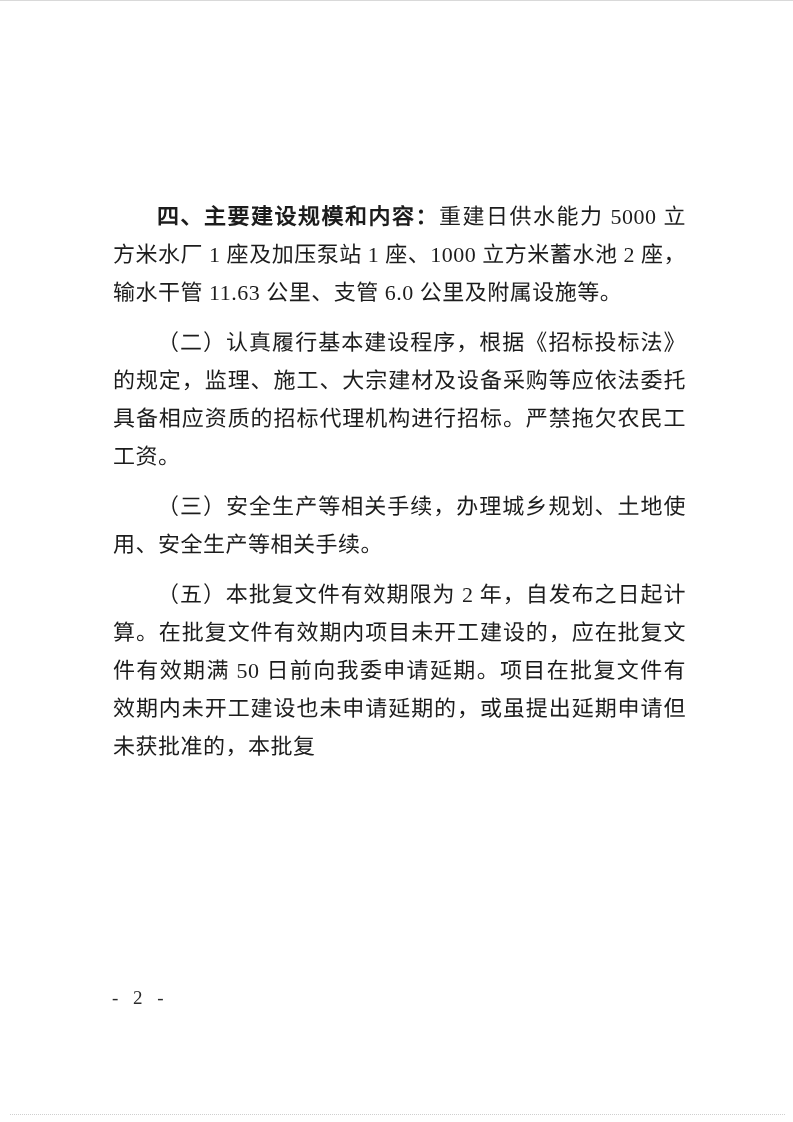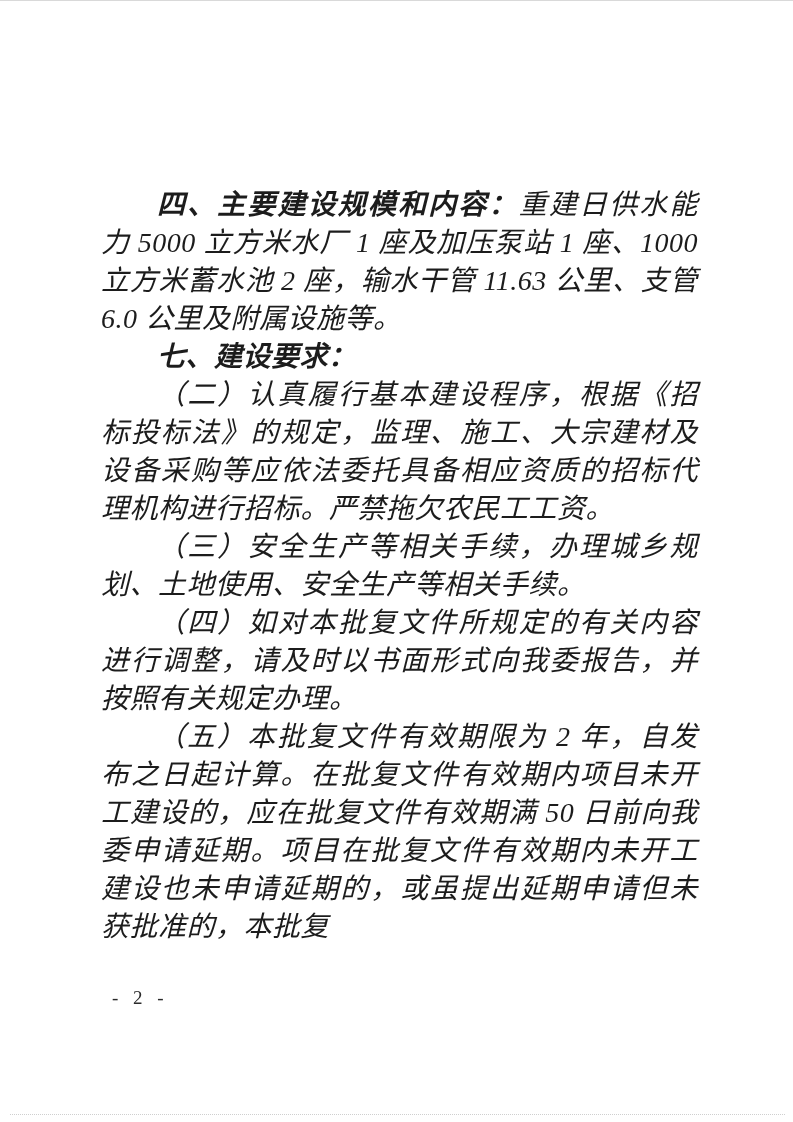--- a/index.html
+++ b/index.html
@@ -31,27 +31,26 @@
     border-top: 1px dotted #c4c4c4;
     opacity: 0.8;
   }
   .doc-body {
     position: absolute;
     left: 101px;
     top: 186px;
     width: 597px;
   }
   .para {
-    margin: 0;
-    font-size: 28px;
+    margin: 12px;
+    font-size: 22px;
     line-height: 38px;
     text-indent: 2em;
     text-align: justify;
     letter-spacing: 0.5px;
-    font-style: italic;
   }
   .para-heading {
     font-weight: 700;
     font-family: "DejaVu Sans", "Liberation Sans", sans-serif;
   }
   .para-text {
     font-weight: 400;
   }
   .page-number {
     position: absolute;
@@ -70,28 +69,26 @@
 <div class="page">
 
   <div class="scan-edge-top"></div>
 
   <div class="doc-body">
 
     <p class="para"><span class="para-heading">四、主要建设规模和内容：</span><span class="para-text">重建日供水能力 5000 立方米水厂 1 座及加压泵站 1 座、1000 立方米蓄水池 2 座，输水干管 11.63 公里、支管 6.0 公里及附属设施等。</span></p>
 
 
 
-    <p class="para"><span class="para-heading">七、建设要求：</span><span class="para-text"></span></p>
 
 
     <p class="para"><span class="para-text">（二）认真履行基本建设程序，根据《招标投标法》的规定，监理、施工、大宗建材及设备采购等应依法委托具备相应资质的招标代理机构进行招标。严禁拖欠农民工工资。</span></p>
 
     <p class="para"><span class="para-text">（三）安全生产等相关手续，办理城乡规划、土地使用、安全生产等相关手续。</span></p>
 
-    <p class="para"><span class="para-text">（四）如对本批复文件所规定的有关内容进行调整，请及时以书面形式向我委报告，并按照有关规定办理。</span></p>
 
     <p class="para"><span class="para-text">（五）本批复文件有效期限为 2 年，自发布之日起计算。在批复文件有效期内项目未开工建设的，应在批复文件有效期满 50 日前向我委申请延期。项目在批复文件有效期内未开工建设也未申请延期的，或虽提出延期申请但未获批准的，本批复</span></p>
 
   </div>
 
   <div class="page-number">- 2 -</div>
 
   <div class="scan-edge-bottom"></div>
 
 </div>

